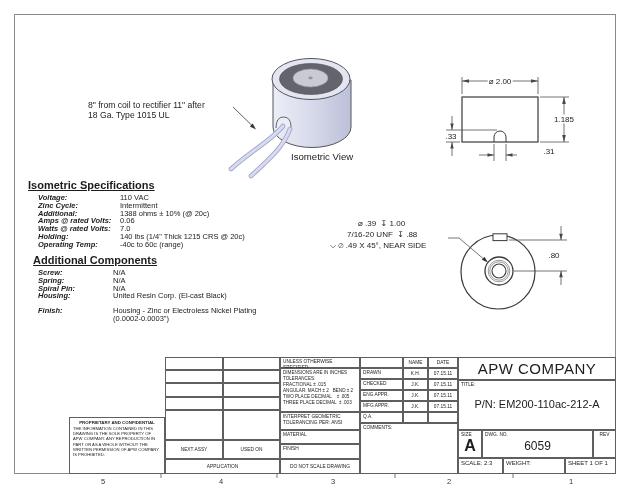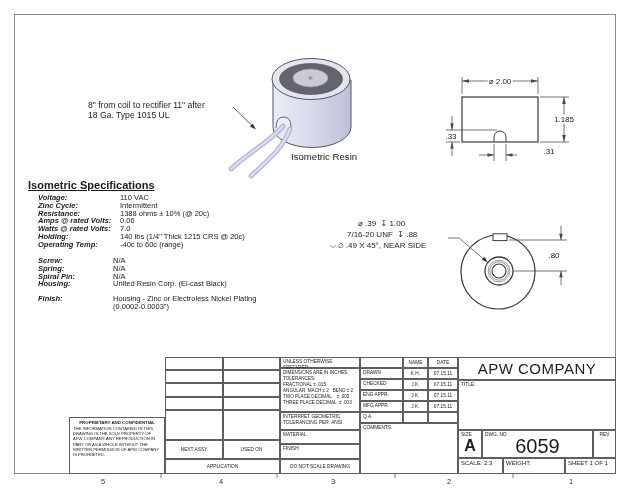--- a/index.html
+++ b/index.html
@@ -36,21 +36,21 @@
   .cell{position:absolute;border:1px solid #5f5f5f;box-sizing:border-box;background:#fff;}
   .tiny{font-size:4.8px;line-height:5.6px;}
   .cell .pad{padding:1px 2px;}
   .ctr{display:flex;align-items:center;justify-content:center;text-align:center;}
   .prop-title{font-size:4.4px;font-weight:bold;text-align:center;margin:2px 1px 1px;}
   .prop-body{font-size:4.2px;line-height:5.2px;margin:0 3px;}
   .tolline{white-space:pre;font-size:4.6px;line-height:5.9px;}
   .company{font-size:15px;letter-spacing:.5px;}
   .pn{font-size:11px;}
   .bigA{font-size:16px;font-weight:bold;line-height:14px;text-align:center;}
-  .dwgno{font-size:20px;text-align:center;line-height:15px;}
+  .dwgno{font-size:12px;text-align:center;line-height:15px;}
   .zone{position:absolute;font-size:7.5px;color:#333;transform:translateX(-50%);}
 </style>
 </head>
 <body>
 
 <div class="abs frame"></div>
 
 <svg width="640" height="495" viewBox="0 0 640 495">
   <defs>
     <linearGradient id="bodyGrad" x1="0" y1="0" x2="1" y2="0">
@@ -138,48 +138,49 @@
   </g>
 </svg>
 
 <div class="zone" style="left:103px;top:477px;">5</div>
 <div class="zone" style="left:221px;top:477px;">4</div>
 <div class="zone" style="left:333px;top:477px;">3</div>
 <div class="zone" style="left:449px;top:477px;">2</div>
 <div class="zone" style="left:571px;top:477px;">1</div>
 
 <div class="abs wire-note"><div>8" from coil to rectifier 11" after</div><div>18 Ga. Type 1015 UL</div></div>
-<div class="abs iso-caption">Isometric Resin</div>
+<div class="abs iso-caption">Isometric View</div>
 
 <div class="dimtext" style="left:500px;top:81px;">⌀ 2.00</div>
 <div class="dimtext" style="left:564px;top:119px;">1.185</div>
 <div class="dimtext" style="left:451px;top:136px;">.33</div>
 <div class="dimtext" style="left:525px;top:151px;margin-left:24px;">.31</div>
 <div class="dimtext" style="left:554px;top:255px;">.80</div>
 
 <div class="abs callout">
   <div class="co1">⌀ .39  ↧ 1.00</div>
   <div class="co2">7/16-20 UNF  ↧ .88</div>
   <div>⌵ ⌀ .49 X 45°, NEAR SIDE</div>
 </div>
 
 <div class="abs specs">
   <div class="spec-head">Isometric Specifications</div>
   <div class="spec-rows">
     <div class="spec-row"><span class="lbl">Voltage:</span><span>110 VAC</span></div>
     <div class="spec-row"><span class="lbl">Zinc Cycle:</span><span>Intermittent</span></div>
-    <div class="spec-row"><span class="lbl">Resistance:</span><span>1388 ohms ± 10% (@ 20c)</span></div>
+    <div class="spec-row"><span class="lbl">Additional:</span><span>1388 ohms ± 10% (@ 20c)</span></div>
     <div class="spec-row"><span class="lbl">Amps @ rated Volts:</span><span>0.06</span></div>
     <div class="spec-row"><span class="lbl">Watts @ rated Volts:</span><span>7.0</span></div>
     <div class="spec-row"><span class="lbl">Holding:</span><span>140 lbs (1/4" Thick 1215 CRS @ 20c)</span></div>
     <div class="spec-row"><span class="lbl">Operating Temp:</span><span>-40c to 60c (range)</span></div>
   </div>
 </div>
 
 <div class="abs addl">
+  <div class="spec-head">Additional Components</div>
   <div class="spec-rows">
     <div class="spec-row"><span class="lbl">Screw:</span><span>N/A</span></div>
     <div class="spec-row"><span class="lbl">Spring:</span><span>N/A</span></div>
     <div class="spec-row"><span class="lbl">Spiral Pin:</span><span>N/A</span></div>
     <div class="spec-row"><span class="lbl">Housing:</span><span>United Resin Corp. (El-cast Black)</span></div>
     <div class="spec-row gap-top"><span class="lbl">Finish:</span><span><span style="display:block;">Housing - Zinc or Electroless Nickel Plating</span><span style="display:block;">(0.0002-0.0003")</span></span></div>
   </div>
 </div>
 
 <div class="abs tb">
@@ -259,20 +260,21 @@
     </div>
   <div class="cell ctr tiny" style="left:389px;top:55px;width:25px;height:11px;"></div>
   <div class="cell ctr tiny" style="left:414px;top:55px;width:30px;height:11px;"></div>
   <div class="cell tiny" style="left:346px;top:66px;width:98px;height:51px;">
       <div class="pad">COMMENTS:</div>
     </div>
 
   <div class="cell ctr company" style="left:444px;top:0;width:158px;height:23px;">APW COMPANY</div>
   <div class="cell" style="left:444px;top:23px;width:158px;height:50px;">
     <div class="pad tiny">TITLE:</div>
+    <div class="pn" style="text-align:center;margin-top:9px;">P/N: EM200-110ac-212-A</div>
   </div>
   <div class="cell" style="left:444px;top:73px;width:24px;height:28px;">
     <div class="pad tiny">SIZE</div>
     <div class="bigA">A</div>
   </div>
   <div class="cell" style="left:468px;top:73px;width:111px;height:28px;">
     <div class="pad tiny">DWG.  NO.</div>
     <div class="dwgno">6059</div>
   </div>
   <div class="cell" style="left:579px;top:73px;width:23px;height:28px;">

